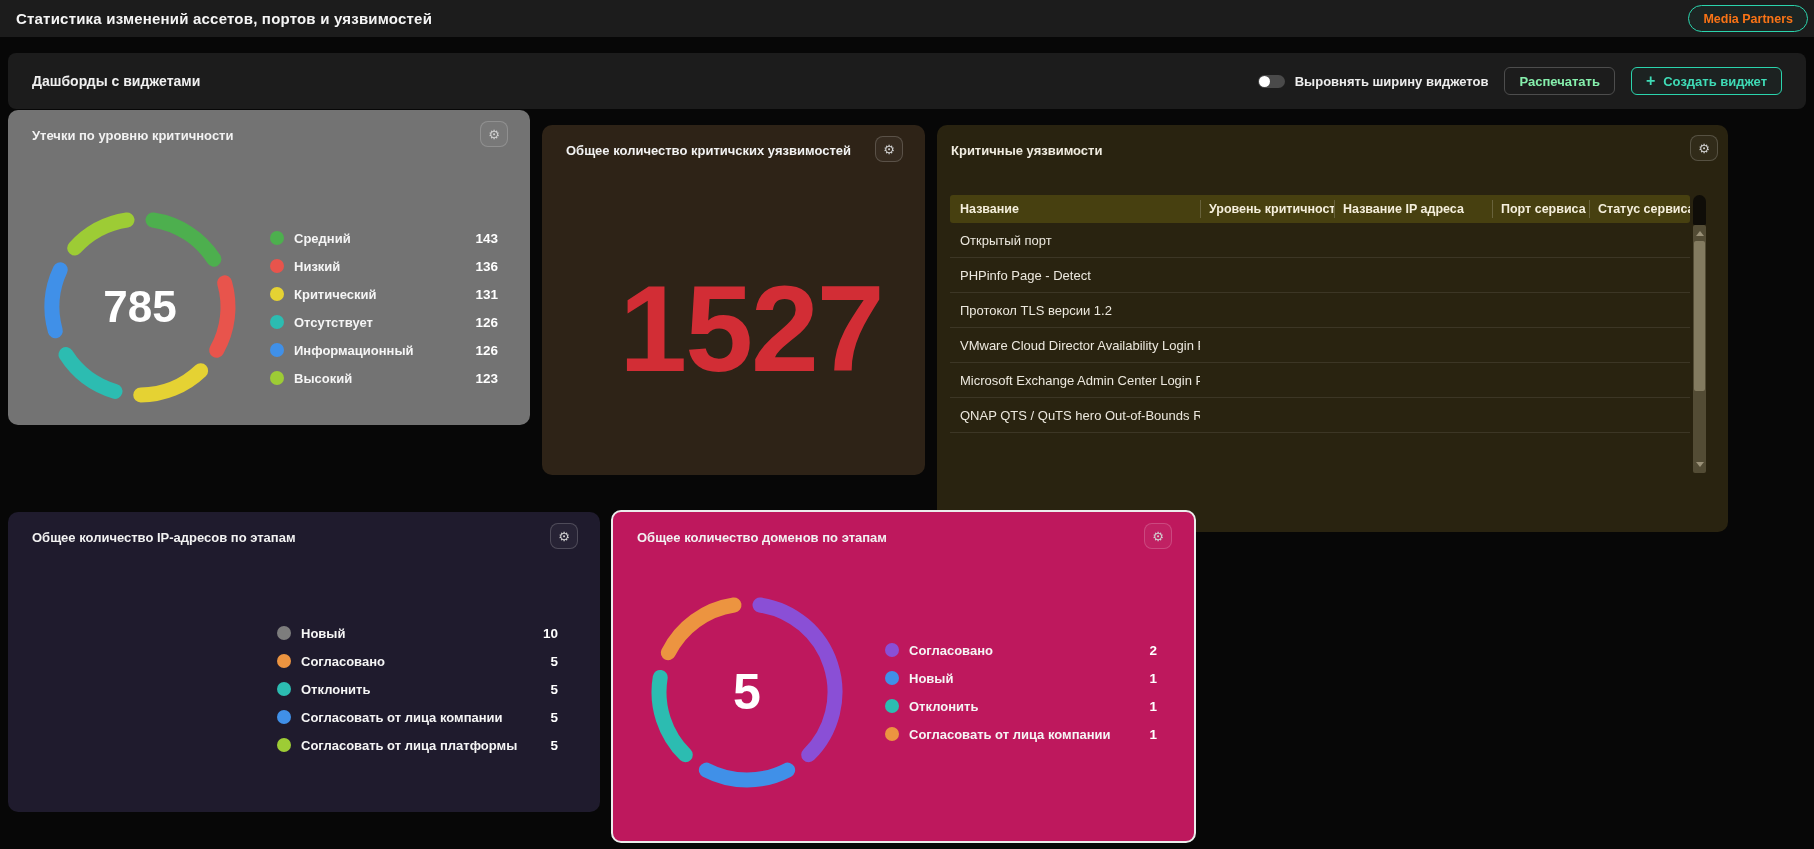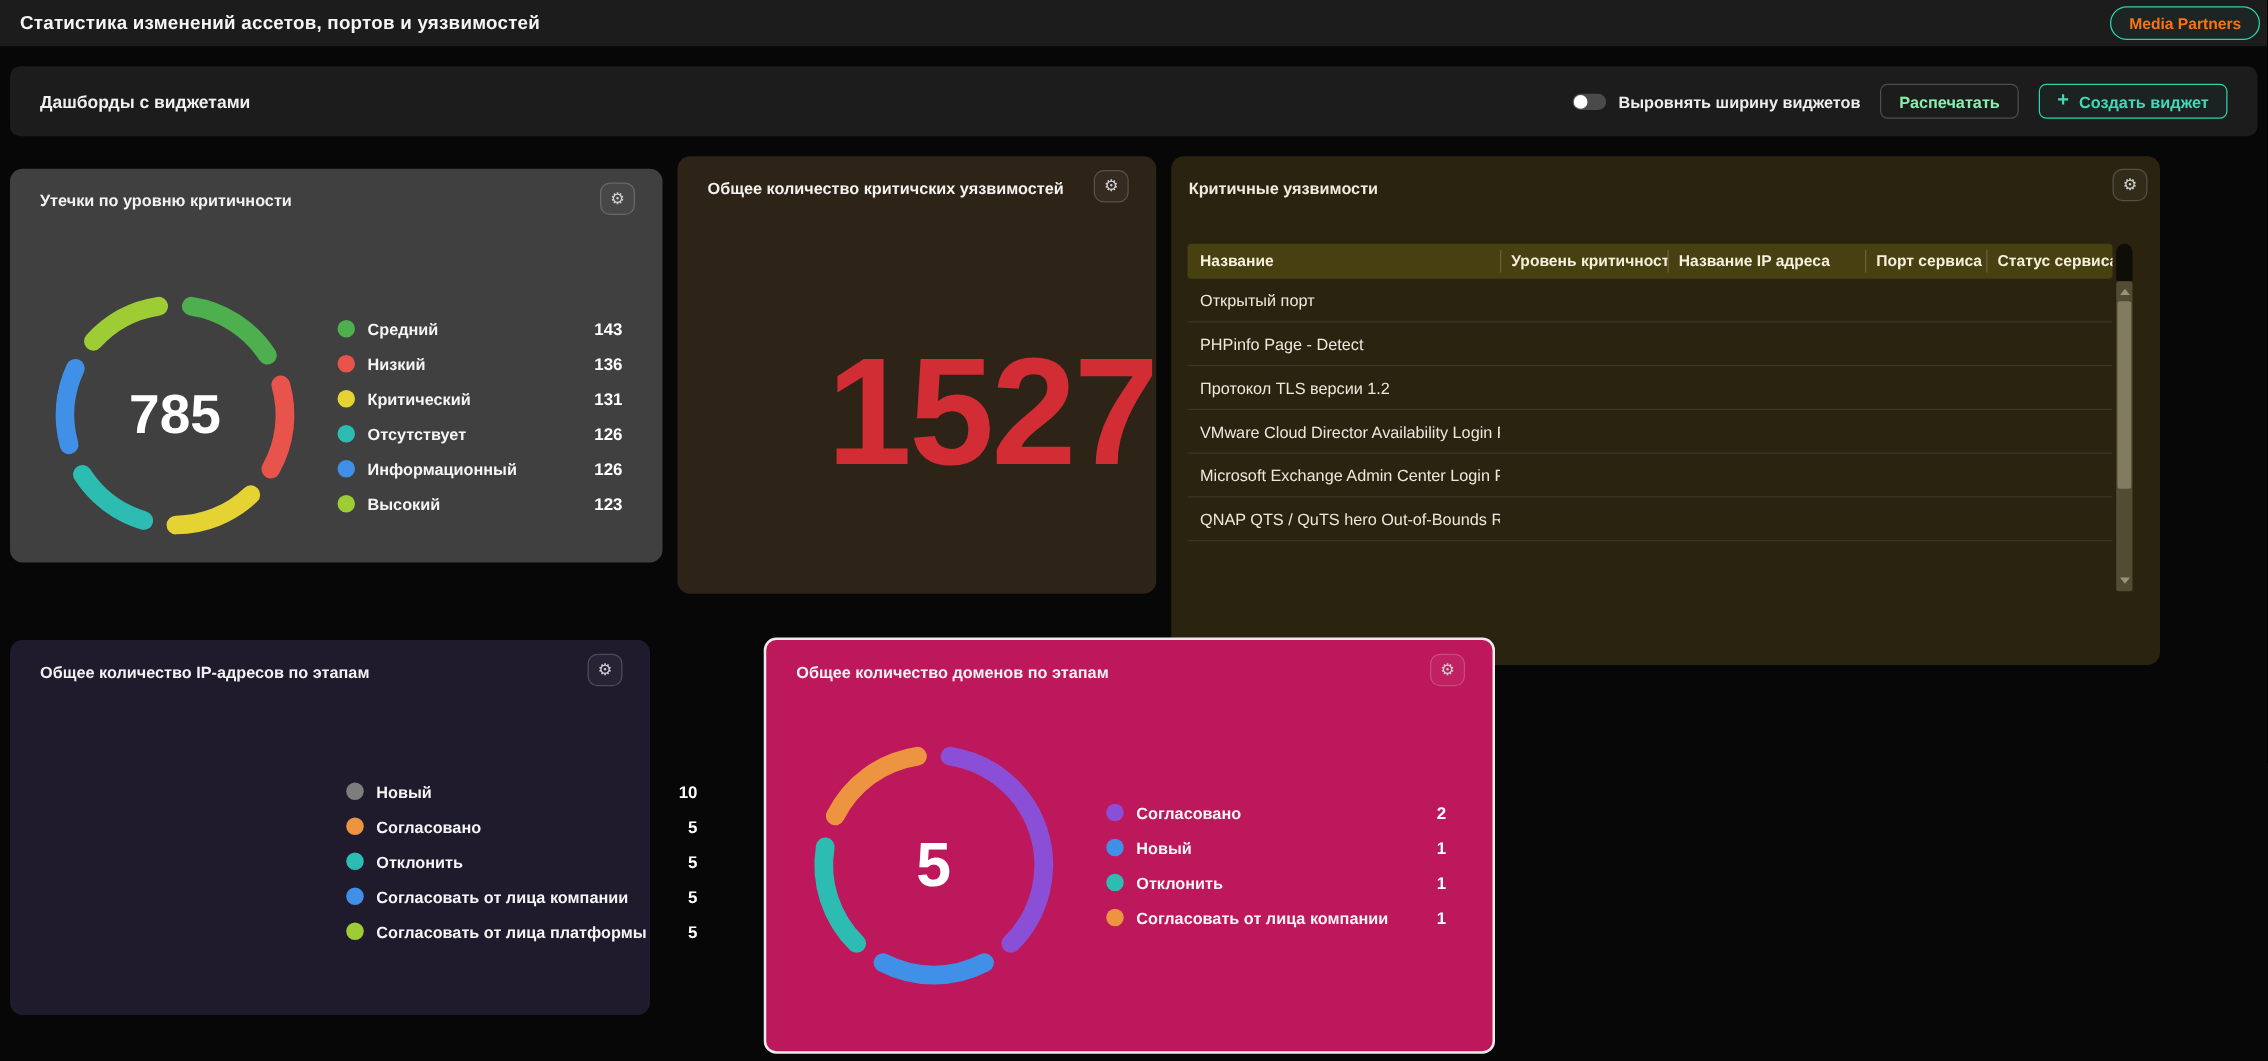--- a/index.html
+++ b/index.html
@@ -24,24 +24,24 @@
   .knob{position:absolute;left:1px;top:1px;width:11px;height:11px;border-radius:50%;background:#fff;}
   .switch-label{font-size:13px;font-weight:600;color:#ededed;}
   .btn{height:28px;padding:0 14px;border-radius:6px;font-size:13px;font-weight:600;display:flex;
        align-items:center;gap:8px;cursor:pointer;background:transparent;}
   .btn.gray{border:1px solid #4d4d4d;color:#86efac;}
   .btn.teal{border:1px solid var(--accent,#2bd4ad);color:#3fdbb6;background:rgba(43,212,173,.04);}
   .plus{font-size:16px;font-weight:600;line-height:1;}
 
   
   .widget{position:absolute;border-radius:10px;}
-  .w1{left:8px;top:135px;width:522px;height:315px;background:#404040;}
+  .w1{left:8px;top:110px;width:522px;height:315px;background:#737373;}
   .w2{left:542px;top:125px;width:383px;height:350px;background:#2e2317;}
   .w3{left:937px;top:125px;width:791px;height:407px;background:#292310;}
-  .w4{left:8px;top:512px;width:512px;height:300px;background:#1f1b2d;}
+  .w4{left:8px;top:512px;width:592px;height:300px;background:#1f1b2d;}
   .w5{left:611px;top:510px;width:585px;height:333px;background:#be185d;}
   .w5.selected{border:2px solid #ececec;}
   .w-title{position:absolute;left:24px;top:18px;font-size:13px;font-weight:600;color:#f2f2f2;}
   .w3 .w-title{left:14px;color:#f0ece0;}
   .gear{position:absolute;right:22px;top:11px;width:28px;height:26px;border:1px solid rgba(255,255,255,.18);
         border-radius:8px;background:rgba(255,255,255,.04);display:flex;align-items:center;justify-content:center;
         color:#cfcfcf;font-size:13px;cursor:pointer;}
   .w3 .gear{right:10px;top:10px;}
 
   
@@ -56,21 +56,21 @@
   .legend{position:absolute;}
   .w1 .legend{left:262px;top:114px;width:228px;}
   .w4 .legend{left:269px;top:107px;width:281px;}
   .w5 .legend{left:272px;top:124px;width:272px;}
   .li{height:28px;display:flex;align-items:center;gap:10px;}
   .li .dot{width:14px;height:14px;border-radius:50%;flex:0 0 auto;}
   .li .lab{flex:1;font-size:13px;font-weight:600;color:#f5f5f5;white-space:nowrap;}
   .li .val{font-size:13.5px;font-weight:700;color:#fff;}
 
   
-  .bignum-box{position:absolute;left:0;right:0;top:70px;bottom:12px;display:flex;align-items:center;justify-content:flex-end;padding-left:35px;}
+  .bignum-box{position:absolute;left:0;right:0;top:70px;bottom:12px;display:flex;align-items:center;justify-content:center;padding-left:35px;}
   .bignum{font-size:122px;font-weight:700;letter-spacing:-2px;}
 
   
   .vt{position:absolute;left:13px;top:70px;width:740px;}
   .vt-head{display:grid;grid-template-columns:250px 134px 158px 97px 1fr;height:28px;background:#474010;
            border-radius:3px;align-items:center;}
   .vt-head .cell{font-size:12.5px;font-weight:700;color:#f5efdc;white-space:nowrap;overflow:hidden;}
   .vt-head .cell:first-child{padding-left:10px;}
   .vt-head .cell + .cell{border-left:1px solid rgba(255,255,255,.18);padding-left:8px;height:18px;line-height:18px;}
   .vt-row{display:grid;grid-template-columns:250px 134px 158px 97px 1fr;height:35px;align-items:center;

